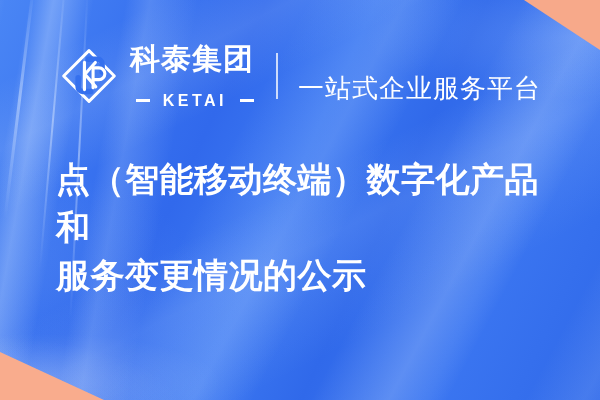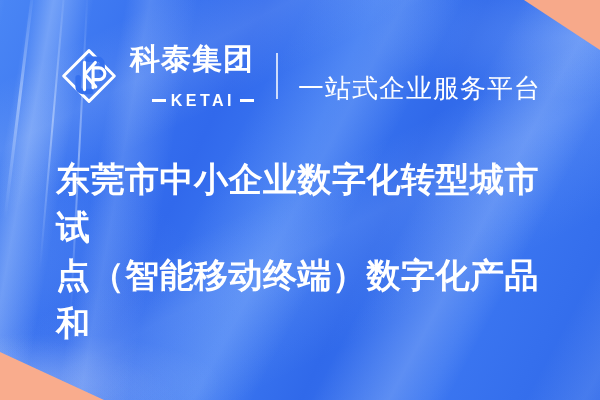--- a/index.html
+++ b/index.html
@@ -140,21 +140,21 @@
     font-size: 30px;
     font-weight: 700;
     color: #ffffff;
     letter-spacing: 1px;
     line-height: 1;
     white-space: nowrap;
   }
   .brand-en-row {
     display: flex;
     align-items: center;
-    gap: 5px;
+    gap: 13px;
     margin-top: 17px;
   }
   .brand-dash {
     width: 14px;
     height: 3px;
     background: #ffffff;
     flex: none;
   }
   .brand-en {
     font-size: 16px;
@@ -250,17 +250,17 @@
     </div>
 
     <div class="divider"></div>
 
     <div class="slogan">
       <div class="slogan-main">一站式企业服务平台</div>
     </div>
   </div>
 
   <div class="title">
-    <div>东莞市中小企业数字化转型城市试</div>
     <div>点（智能移动终端）数字化产品和</div>
+    <div>服务变更情况的公示</div>
   </div>
 
 </div>
 
 </body></html>

